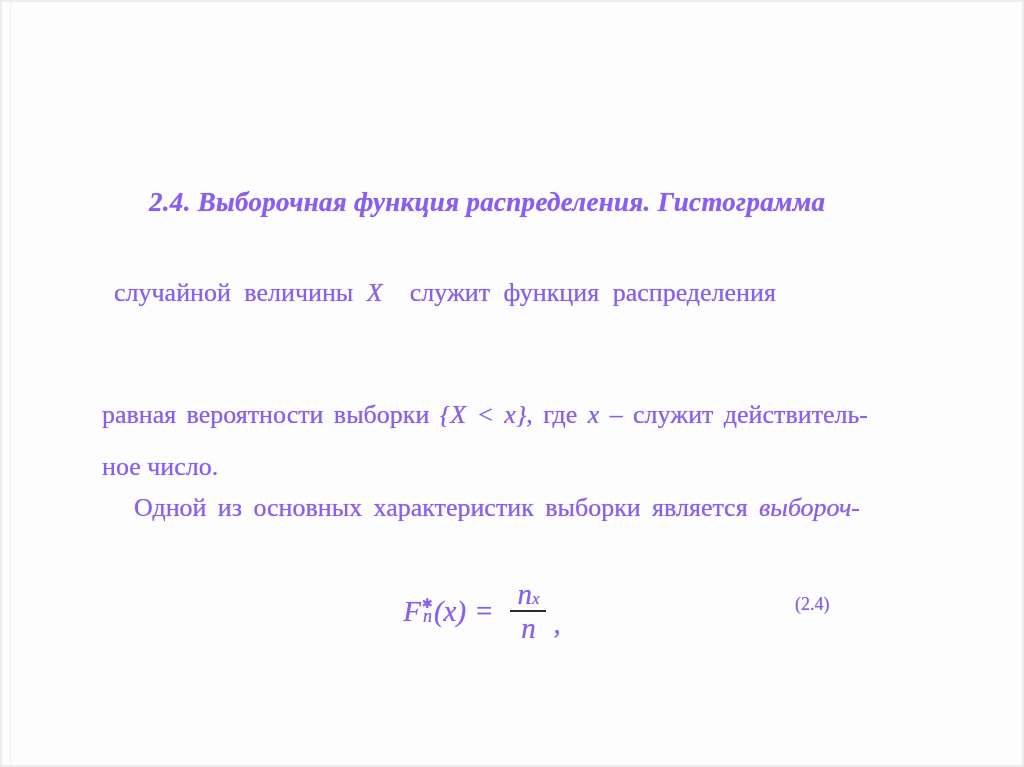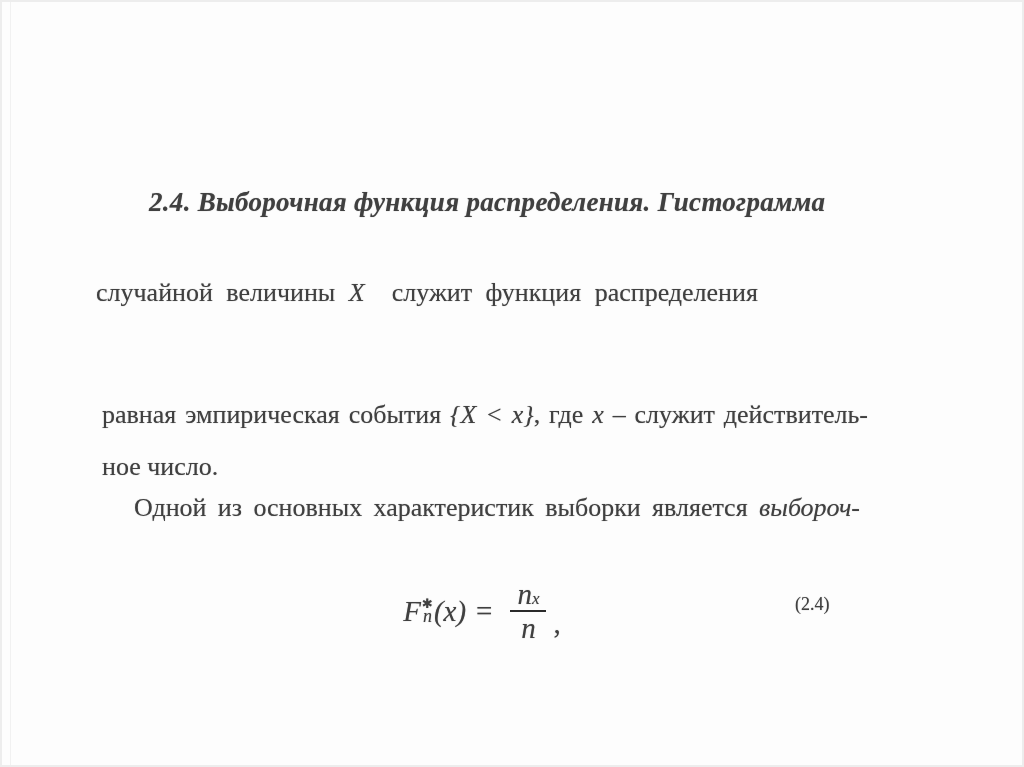--- a/index.html
+++ b/index.html
@@ -4,21 +4,21 @@
 <style>
   html,body{margin:0;padding:0;background:#ffffff;}
   .page{
     position:relative;
     width:1024px;height:767px;
     background:#fdfdfd;
     border:2px solid #ededed;
     box-sizing:border-box;
     overflow:hidden;
     font-family:"Liberation Serif","DejaVu Serif",serif;
-    color:#404040;
+    color:#8b5cf6;
     text-decoration:underline;
   }
   .edge-line-left{
     position:absolute;left:8px;top:0;bottom:0;width:1px;background:#f1f1f1;
   }
   .content{
     position:absolute;inset:0;
     filter:blur(0.3px);
   }
   .line{
@@ -71,24 +71,24 @@
 <body>
 
 <div class="page">
   <div class="edge-line-left"></div>
 
   <div class="content">
 
     <div class="line title" style="left:147px;top:185px;">2.4. Выборочная функция распределения. Гистограмма</div>
 
 
-    <div class="line p1l2" style="left:94px;top:276px;"><span>случайной величины</span> <span class="mathvar">X</span>&nbsp; <span>служит функция распределения</span></div>
+    <div class="line p1l2" style="left:112px;top:276px;"><span>случайной величины</span> <span class="mathvar">X</span>&nbsp; <span>служит функция распределения</span></div>
 
 
-    <div class="line just" style="left:100px;top:398px;width:766px;"><span>равная эмпирическая события</span> <span class="mathvar">{X &lt; x}</span><span>, где</span> <span class="mathvar">x</span> <span>– служит действитель-</span></div>
+    <div class="line just" style="left:100px;top:398px;width:766px;"><span>равная вероятности выборки</span> <span class="mathvar">{X &lt; x}</span><span>, где</span> <span class="mathvar">x</span> <span>– служит действитель-</span></div>
 
     <div class="line" style="left:100px;top:450px;">ное число.</div>
 
     <div class="line just" style="left:132px;top:491px;width:726px;"><span>Одной из основных характеристик выборки является</span> <span class="ital">выбороч-</span></div>
 
 
     <div class="f2wrap">
       <span class="mathvar">F</span>
         <span class="ss">
           <span class="sup">✱</span>

